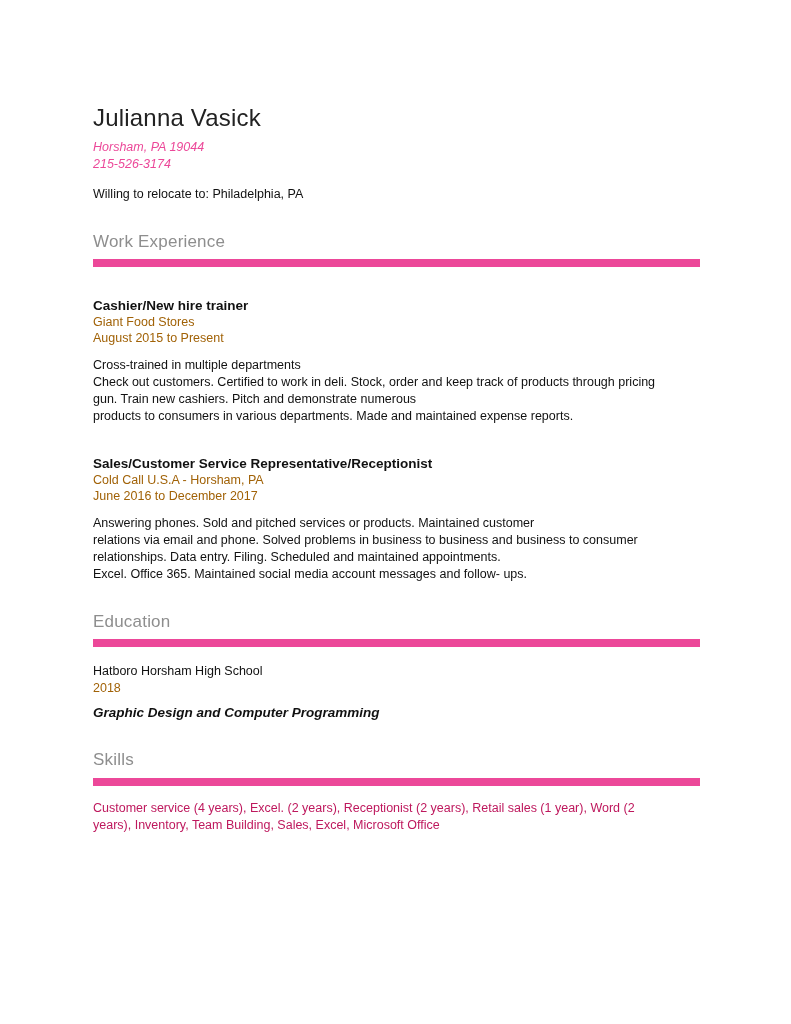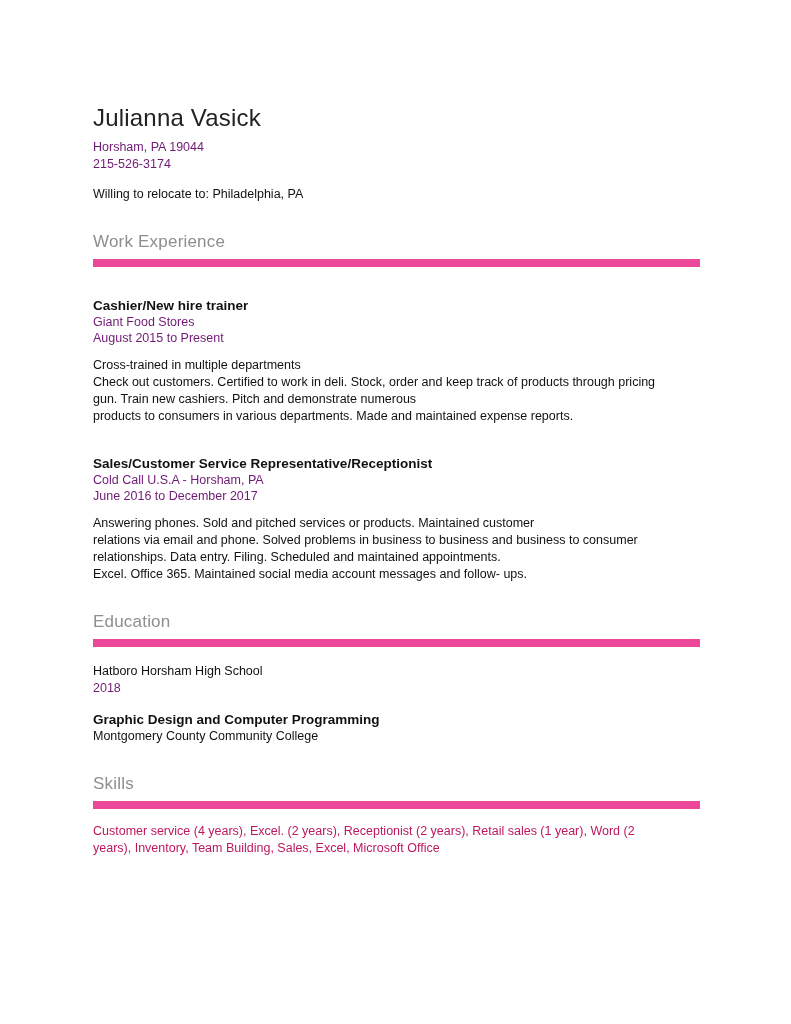--- a/index.html
+++ b/index.html
@@ -23,21 +23,22 @@
     margin: 0 0 7px 0;
     font-size: 24px;
     line-height: 1.15;
     font-weight: 400;
     color: #222222;
     letter-spacing: 0.2px;
   }
   .contact-line {
     font-size: 12.5px;
     line-height: 17.5px;
-    color: #701a75;
+    color: #ec4899;
+    font-style: italic;
   }
   a.email-link {
     display: block;
     font-size: 12.5px;
     line-height: 17.5px;
     color: #1111cf;
     text-decoration: none;
     cursor: pointer;
   }
   .relocate {
@@ -62,31 +63,31 @@
   h3.entry-title {
     margin: 0;
     font-size: 13.5px;
     line-height: 17px;
     font-weight: 700;
     color: #111111;
   }
   .sub-line {
     font-size: 12.5px;
     line-height: 16.5px;
-    color: #701a75;
+    color: #a16207;
   }
   .desc {
     margin: 10px 0 0 0;
     font-size: 12.5px;
     line-height: 17px;
     color: #111111;
     white-space: pre-line;
   }
   .edu-entry { margin-top: 16px; }
-  .edu-entry.second { margin-top: 15px; }
+  .edu-entry.second { margin-top: 8px; font-style: italic; }
   .plain-line {
     font-size: 12.5px;
     line-height: 16.5px;
     color: #111111;
   }
   .skills-text {
     margin: 14px 0 0 0;
     font-size: 12.5px;
     line-height: 17px;
     color: #be185d;
@@ -132,21 +133,20 @@
   <section>
     <h2 class="section-title">Education</h2>
 
     <div class="edu-entry">
       <div class="plain-line">Hatboro Horsham High School</div>
       <div class="sub-line">2018</div>
     </div>
 
     <div class="edu-entry second">
       <h3 class="entry-title">Graphic Design and Computer Programming</h3>
-      <div class="plain-line">Montgomery County Community College</div>
     </div>
   </section>
 
   <section>
     <h2 class="section-title">Skills</h2>
     <p class="skills-text">Customer service (4 years), Excel. (2 years), Receptionist (2 years), Retail sales (1 year), Word (2
 years), Inventory, Team Building, Sales, Excel, Microsoft Office</p>
   </section>
 
 </div>

